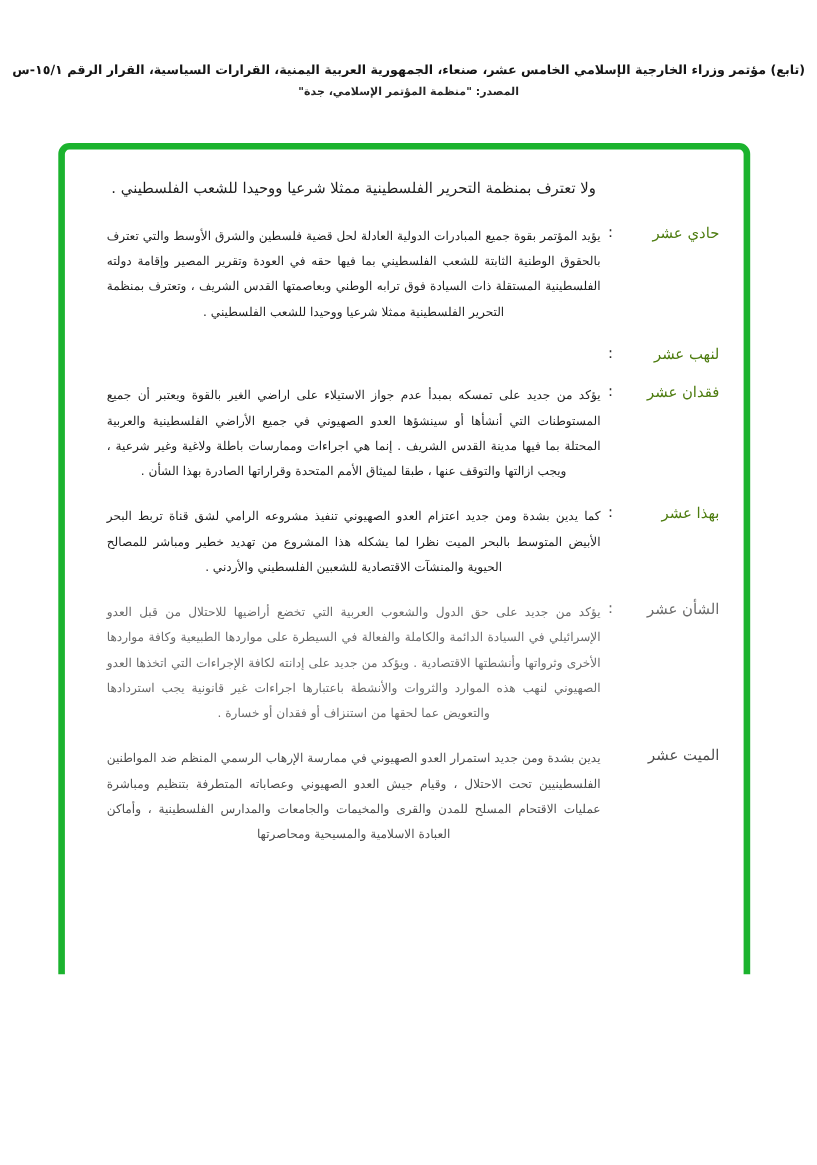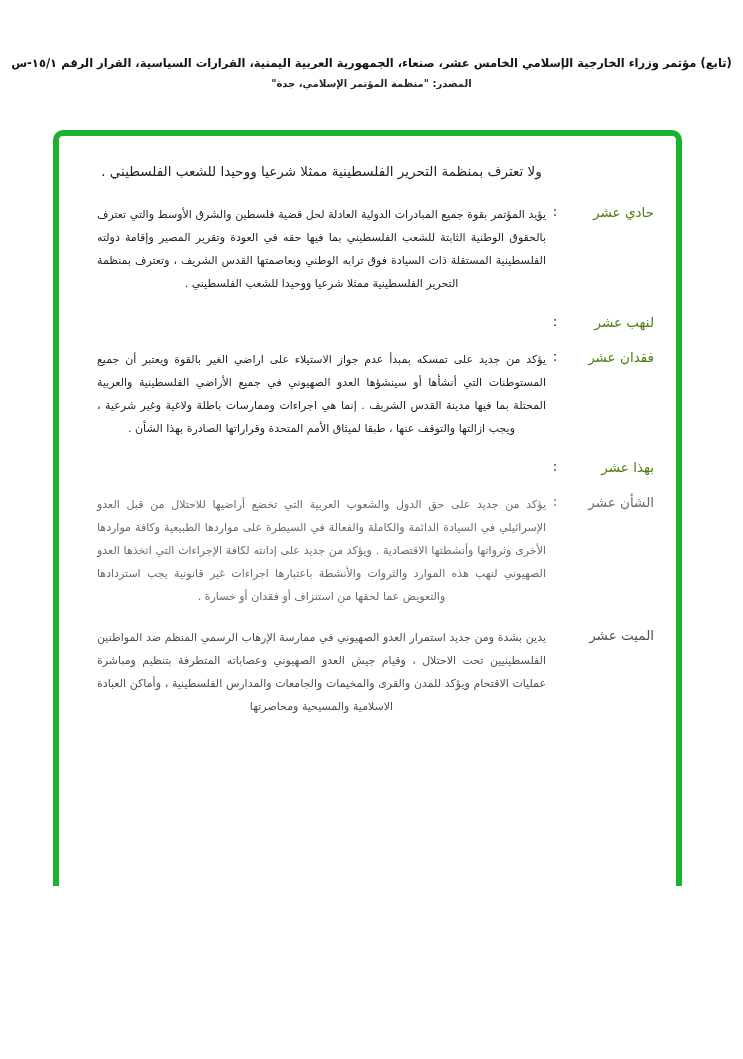--- a/index.html
+++ b/index.html
@@ -135,32 +135,33 @@
 
       <div class="item">
         <div class="label">فقدان عشر</div>
         <div class="sep">:</div>
         <div class="text">يؤكد من جديد على تمسكه بمبدأ عدم جواز الاستيلاء على اراضي الغير بالقوة ويعتبر أن جميع المستوطنات التي أنشأها أو سينشؤها العدو الصهيوني في جميع الأراضي الفلسطينية والعربية المحتلة بما فيها مدينة القدس الشريف . إنما هي اجراءات وممارسات باطلة ولاغية وغير شرعية ، ويجب ازالتها والتوقف عنها ، طبقا لميثاق الأمم المتحدة وقراراتها الصادرة بهذا الشأن .</div>
       </div>
 
       <div class="item">
         <div class="label">بهذا عشر</div>
         <div class="sep">:</div>
+        <div class="text">كما يدين بشدة ومن جديد اعتزام العدو الصهيوني تنفيذ مشروعه الرامي لشق قناة تربط البحر الأبيض المتوسط بالبحر الميت نظرا لما يشكله هذا المشروع من تهديد خطير ومباشر للمصالح الحيوية والمنشآت الاقتصادية للشعبين الفلسطيني والأردني .</div>
       </div>
 
       <div class="item row-faded">
         <div class="label">الشأن عشر</div>
         <div class="sep">:</div>
         <div class="text">يؤكد من جديد على حق الدول والشعوب العربية التي تخضع أراضيها للاحتلال من قبل العدو الإسرائيلي في السيادة الدائمة والكاملة والفعالة في السيطرة على مواردها الطبيعية وكافة مواردها الأخرى وثرواتها وأنشطتها الاقتصادية . ويؤكد من جديد على إدانته لكافة الإجراءات التي اتخذها العدو الصهيوني لنهب هذه الموارد والثروات والأنشطة باعتبارها اجراءات غير قانونية يجب استردادها والتعويض عما لحقها من استنزاف أو فقدان أو خسارة .</div>
       </div>
 
       <div class="item row-dim">
         <div class="label">الميت عشر</div>
         <div class="sep"></div>
-        <div class="text">يدين بشدة ومن جديد استمرار العدو الصهيوني في ممارسة الإرهاب الرسمي المنظم ضد المواطنين الفلسطينيين تحت الاحتلال ، وقيام جيش العدو الصهيوني وعصاباته المتطرفة بتنظيم ومباشرة عمليات الاقتحام ويؤكد للمدن والقرى والمخيمات والجامعات والمدارس الفلسطينية ، وأماكن العبادة الاسلامية والمسيحية ومحاصرتها</div>
+        <div class="text">يدين بشدة ومن جديد استمرار العدو الصهيوني في ممارسة الإرهاب الرسمي المنظم ضد المواطنين الفلسطينيين تحت الاحتلال ، وقيام جيش العدو الصهيوني وعصاباته المتطرفة بتنظيم ومباشرة عمليات الاقتحام المسلح للمدن والقرى والمخيمات والجامعات والمدارس الفلسطينية ، وأماكن العبادة الاسلامية والمسيحية ومحاصرتها</div>
       </div>
 
     </div>
   </div>
 
   <div class="page-footer">٧</div>
 
 </div>
 
 </body></html>

